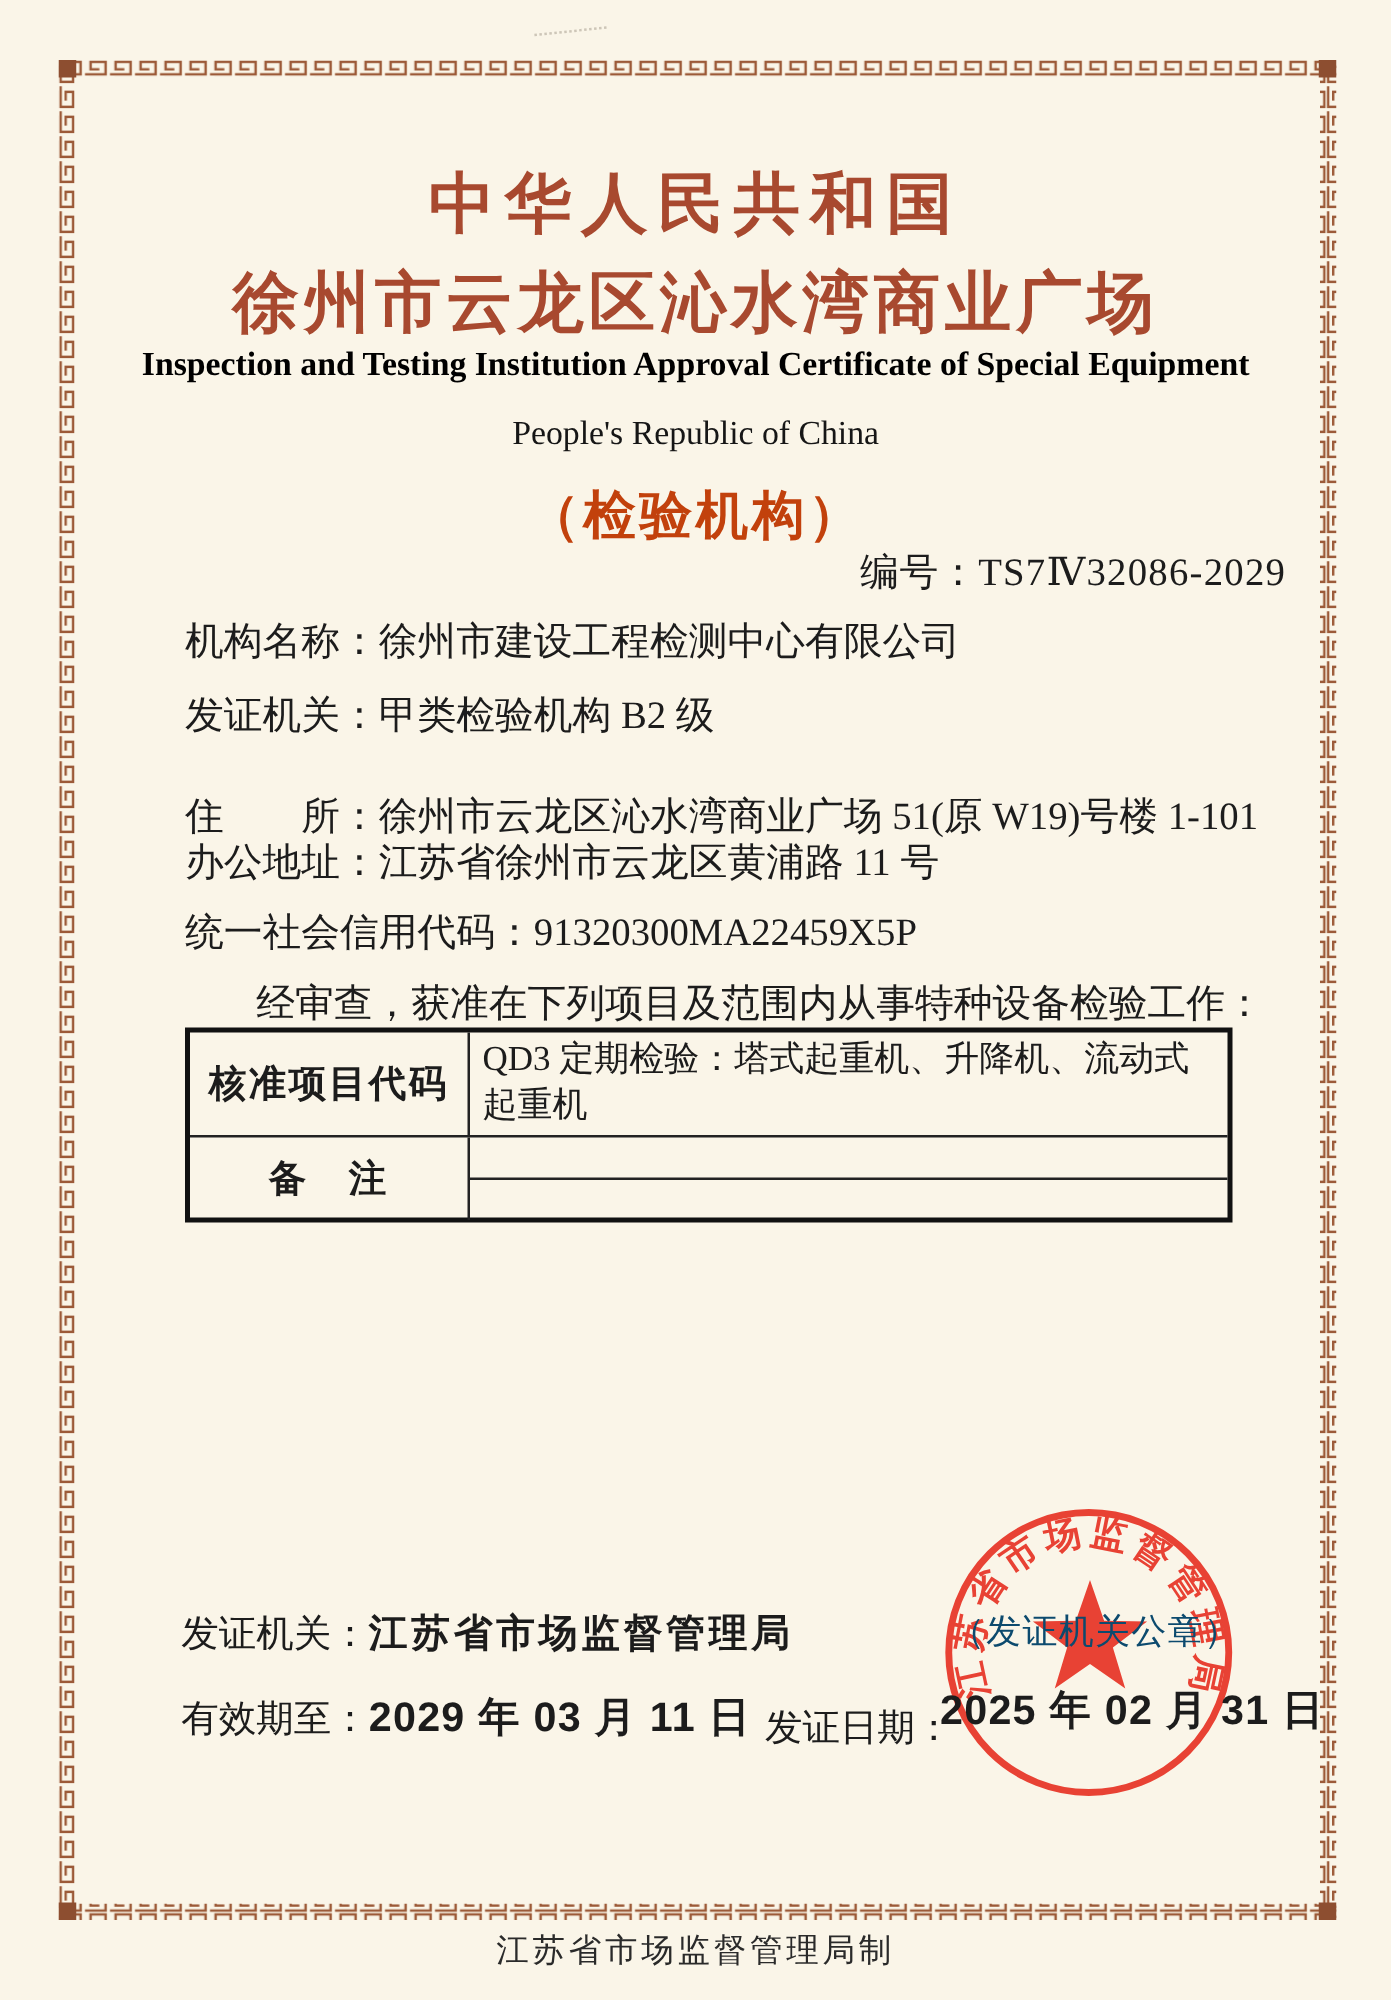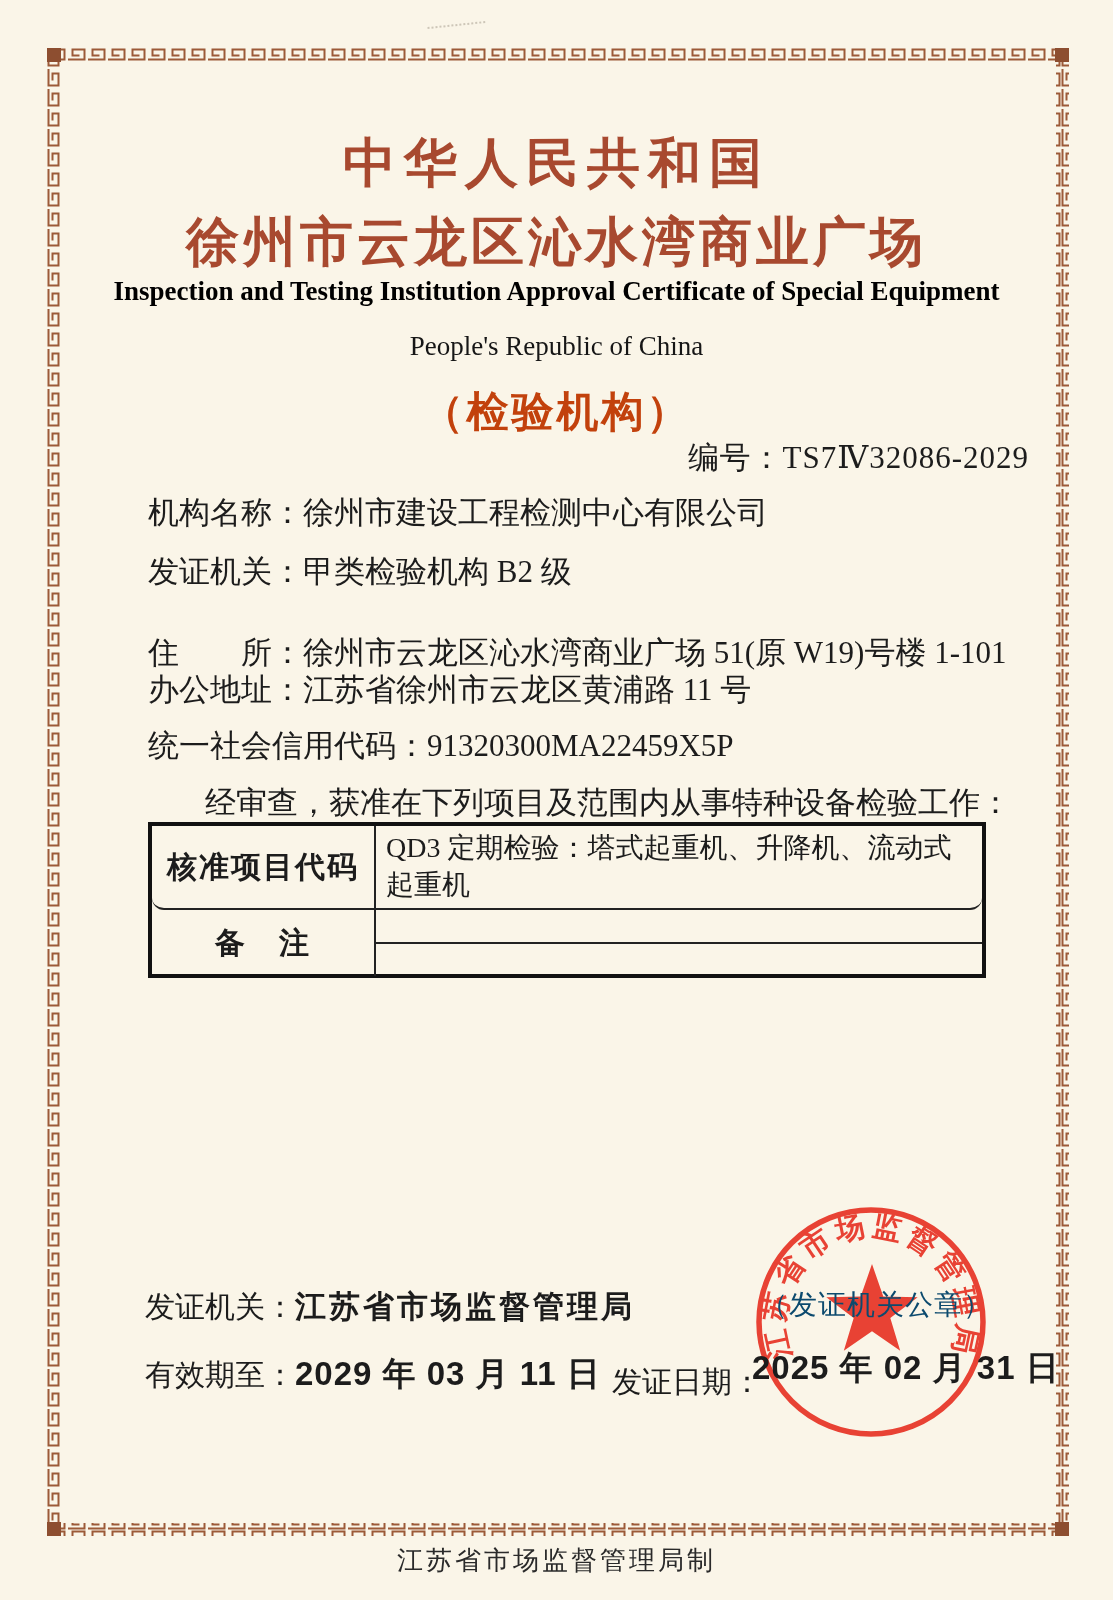--- a/index.html
+++ b/index.html
@@ -26,21 +26,21 @@
   .cert-no{left:688px;top:437px;font-size:31px;letter-spacing:0.5px;}
   .cert-no .val{letter-spacing:1px;}
 
   
   .field{left:148px;font-size:31px;white-space:nowrap;}
   .f0{top:492px;} .f1{top:551px;} .f2{top:611px;margin-top:21px;} .f3{top:669px;} .f4{top:725px;}
   .statement{left:205px;top:782px;font-size:31px;white-space:nowrap;}
 
   
   .apv-table{left:148px;top:822px;width:838px;height:156px;border:4px solid #111;box-sizing:border-box;background:transparent;}
-  .apv-row1{display:flex;height:84px;border-bottom:2px solid #222;box-sizing:border-box;border-radius:12px;}
+  .apv-row1{display:flex;height:84px;border-bottom:2px solid #222;box-sizing:border-box;}
   .apv-row2{display:flex;height:66px;box-sizing:border-box;}
   .apv-h{width:224px;border-right:2px solid #222;box-sizing:border-box;
          display:flex;align-items:center;justify-content:center;
          font-weight:700;font-size:30px;letter-spacing:2px;}
   .apv-c{flex:1;box-sizing:border-box;}
   .apv-c1{padding:4px 8px 0 10px;font-size:28px;line-height:1.32;}
   .apv-c2{display:flex;flex-direction:column;}
   .apv-c2 .half{flex:1;box-sizing:border-box;}
   .apv-c2 .half:first-child{border-bottom:2px solid #222;}
 

